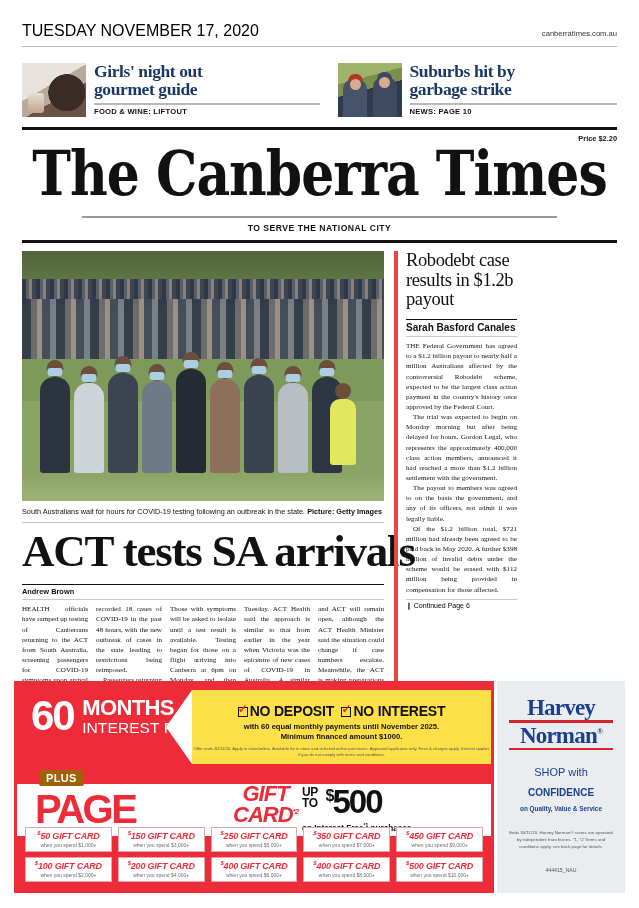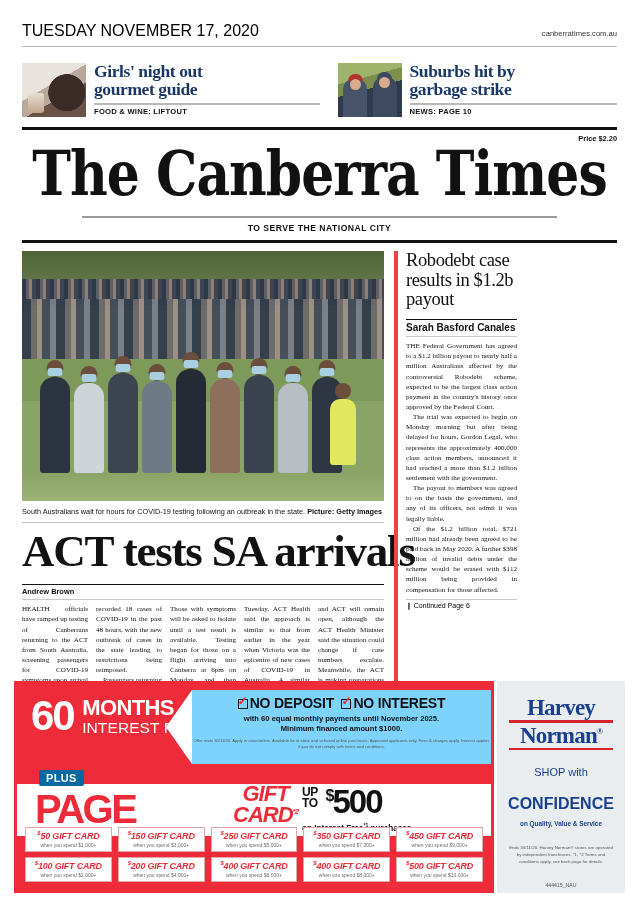--- a/index.html
+++ b/index.html
@@ -202,41 +202,41 @@
     font-size: 42px; font-weight: bold; letter-spacing: -2px; line-height: .86;
     display:inline-block; vertical-align: top;
   }
   .ad-60-words { display:inline-block; vertical-align: top; margin-left: 4px; }
   .ad-60-months { font-size: 22px; font-weight: bold; line-height: .9; letter-spacing:-.6px; }
   .ad-60-if { font-size: 15.5px; line-height: 1; letter-spacing: .1px; }
   .ad-60-if sup { font-size: 7px; }
 
   .ad-white-panel {
     position: absolute; left: 175px; top: 6px; width: 299px; height: 74px;
-    background: #7dd3fc; text-align:center; padding-top: 5px;
+    background: #fde047; text-align:center; padding-top: 13px;
   }
   .ad-white-panel:before {
     content:""; position:absolute; left:-26px; top:0; width:0; height:0;
     border-top: 37px solid transparent; border-bottom: 37px solid transparent;
     border-right: 26px solid #fff;
   }
   .ad-nd-row { font-size: 14px; font-weight: bold; color:#111; letter-spacing:-.2px; }
   .ad-tick {
     display:inline-block; width:10px; height:10px; border:1.6px solid #111;
     position:relative; margin-right:2px; vertical-align:-1px;
   }
   .ad-tick:after {
     content:"✓"; position:absolute; left:-1px; top:-6px; font-size:12px;
     color:#ee2b38; font-weight:bold;
   }
   .ad-sub1 { font-size: 7.6px; font-weight: bold; color:#111; margin-top: 3px; line-height:1.3; }
   .ad-fine { font-size: 4.2px; color:#555; margin-top: 4px; line-height: 1.5; }
 
   .ad-plus {
-    position:absolute; left: 22px; top: 86px; background: #0369a1; color:#fff;
+    position:absolute; left: 22px; top: 86px; background: #a16207; color:#fff;
     font-size: 11px; font-weight: bold; padding: 2px 7px; letter-spacing: .3px;
     border-radius: 2px;
   }
   .ad-bonus-band {
     position:absolute; left: 0; right: 0; top: 100px; height: 52px; background:#fff;
   }
   .ad-bonus {
     position:absolute; left: 18px; top: 100px; font-size: 40px; font-weight:bold;
     color:#ee2b38; letter-spacing:-2.5px; line-height:1.25;
   }
@@ -276,21 +276,21 @@
   .hn-word {
     font-family:"Liberation Serif", serif; font-weight:bold; color:#1b3f8f;
     font-size: 23px; line-height: .96; letter-spacing:-.8px; position:relative;
     display:inline-block;
   }
   .hn-word sup { font-size: 8px; color:#1b3f8f; }
   .hn-underline { height:2.5px; background:#d6232e; margin: 1px 12px 2px 12px; }
   .hn-shop { margin-top: 16px; text-align:center; color:#1b3f8f; }
   .hn-shop-1 { font-size: 11px; font-weight: bold; }
   .hn-shop-1 span { font-weight: normal; }
-  .hn-shop-2 { font-size: 16px; font-weight: bold; margin-top: 17px; }
+  .hn-shop-2 { font-size: 10px; font-weight: bold; margin-top: 9px; }
   .hn-quality { text-align:center; font-size: 6.4px; font-weight:bold; color:#1b3f8f;
     margin-top: 7px; }
   .hn-fine { text-align:center; font-size: 4.4px; color:#555; line-height:1.55;
     margin-top: 18px; padding: 0 10px; }
   .hn-code { text-align:center; font-size: 5.2px; color:#555; margin-top: 16px; }
 </style>
 </head>
 <body>
 
 <div class="page">

